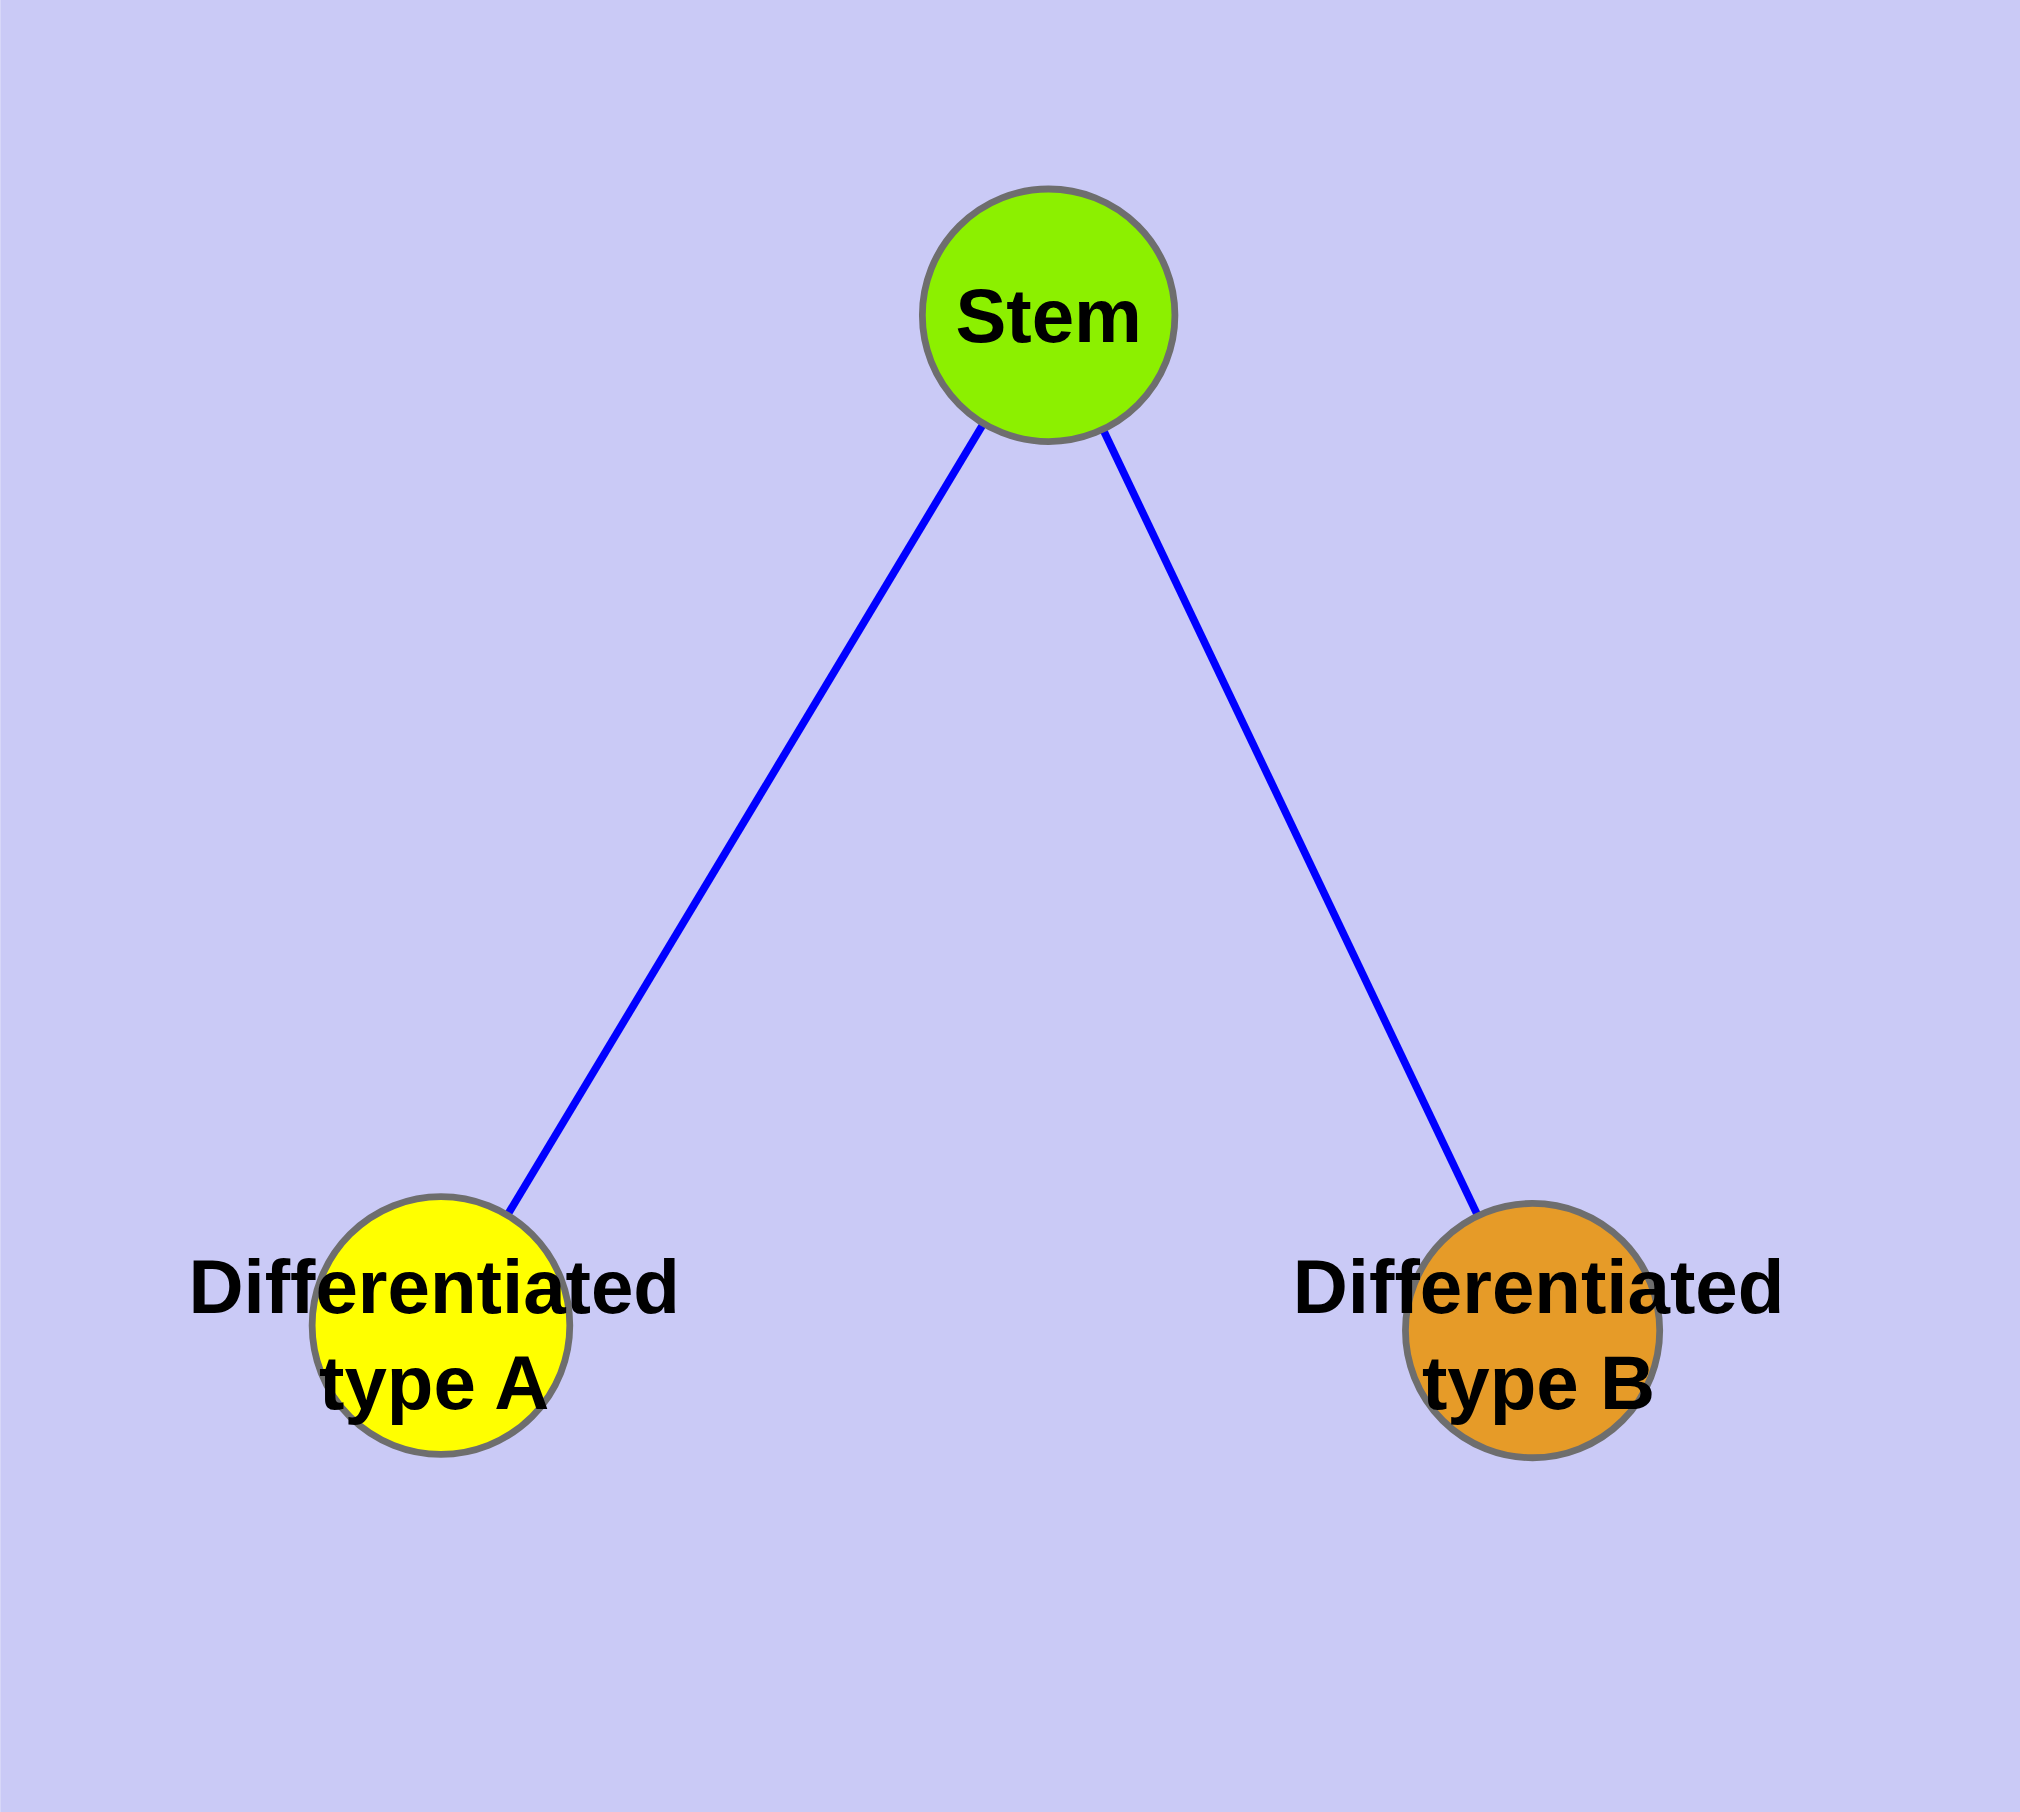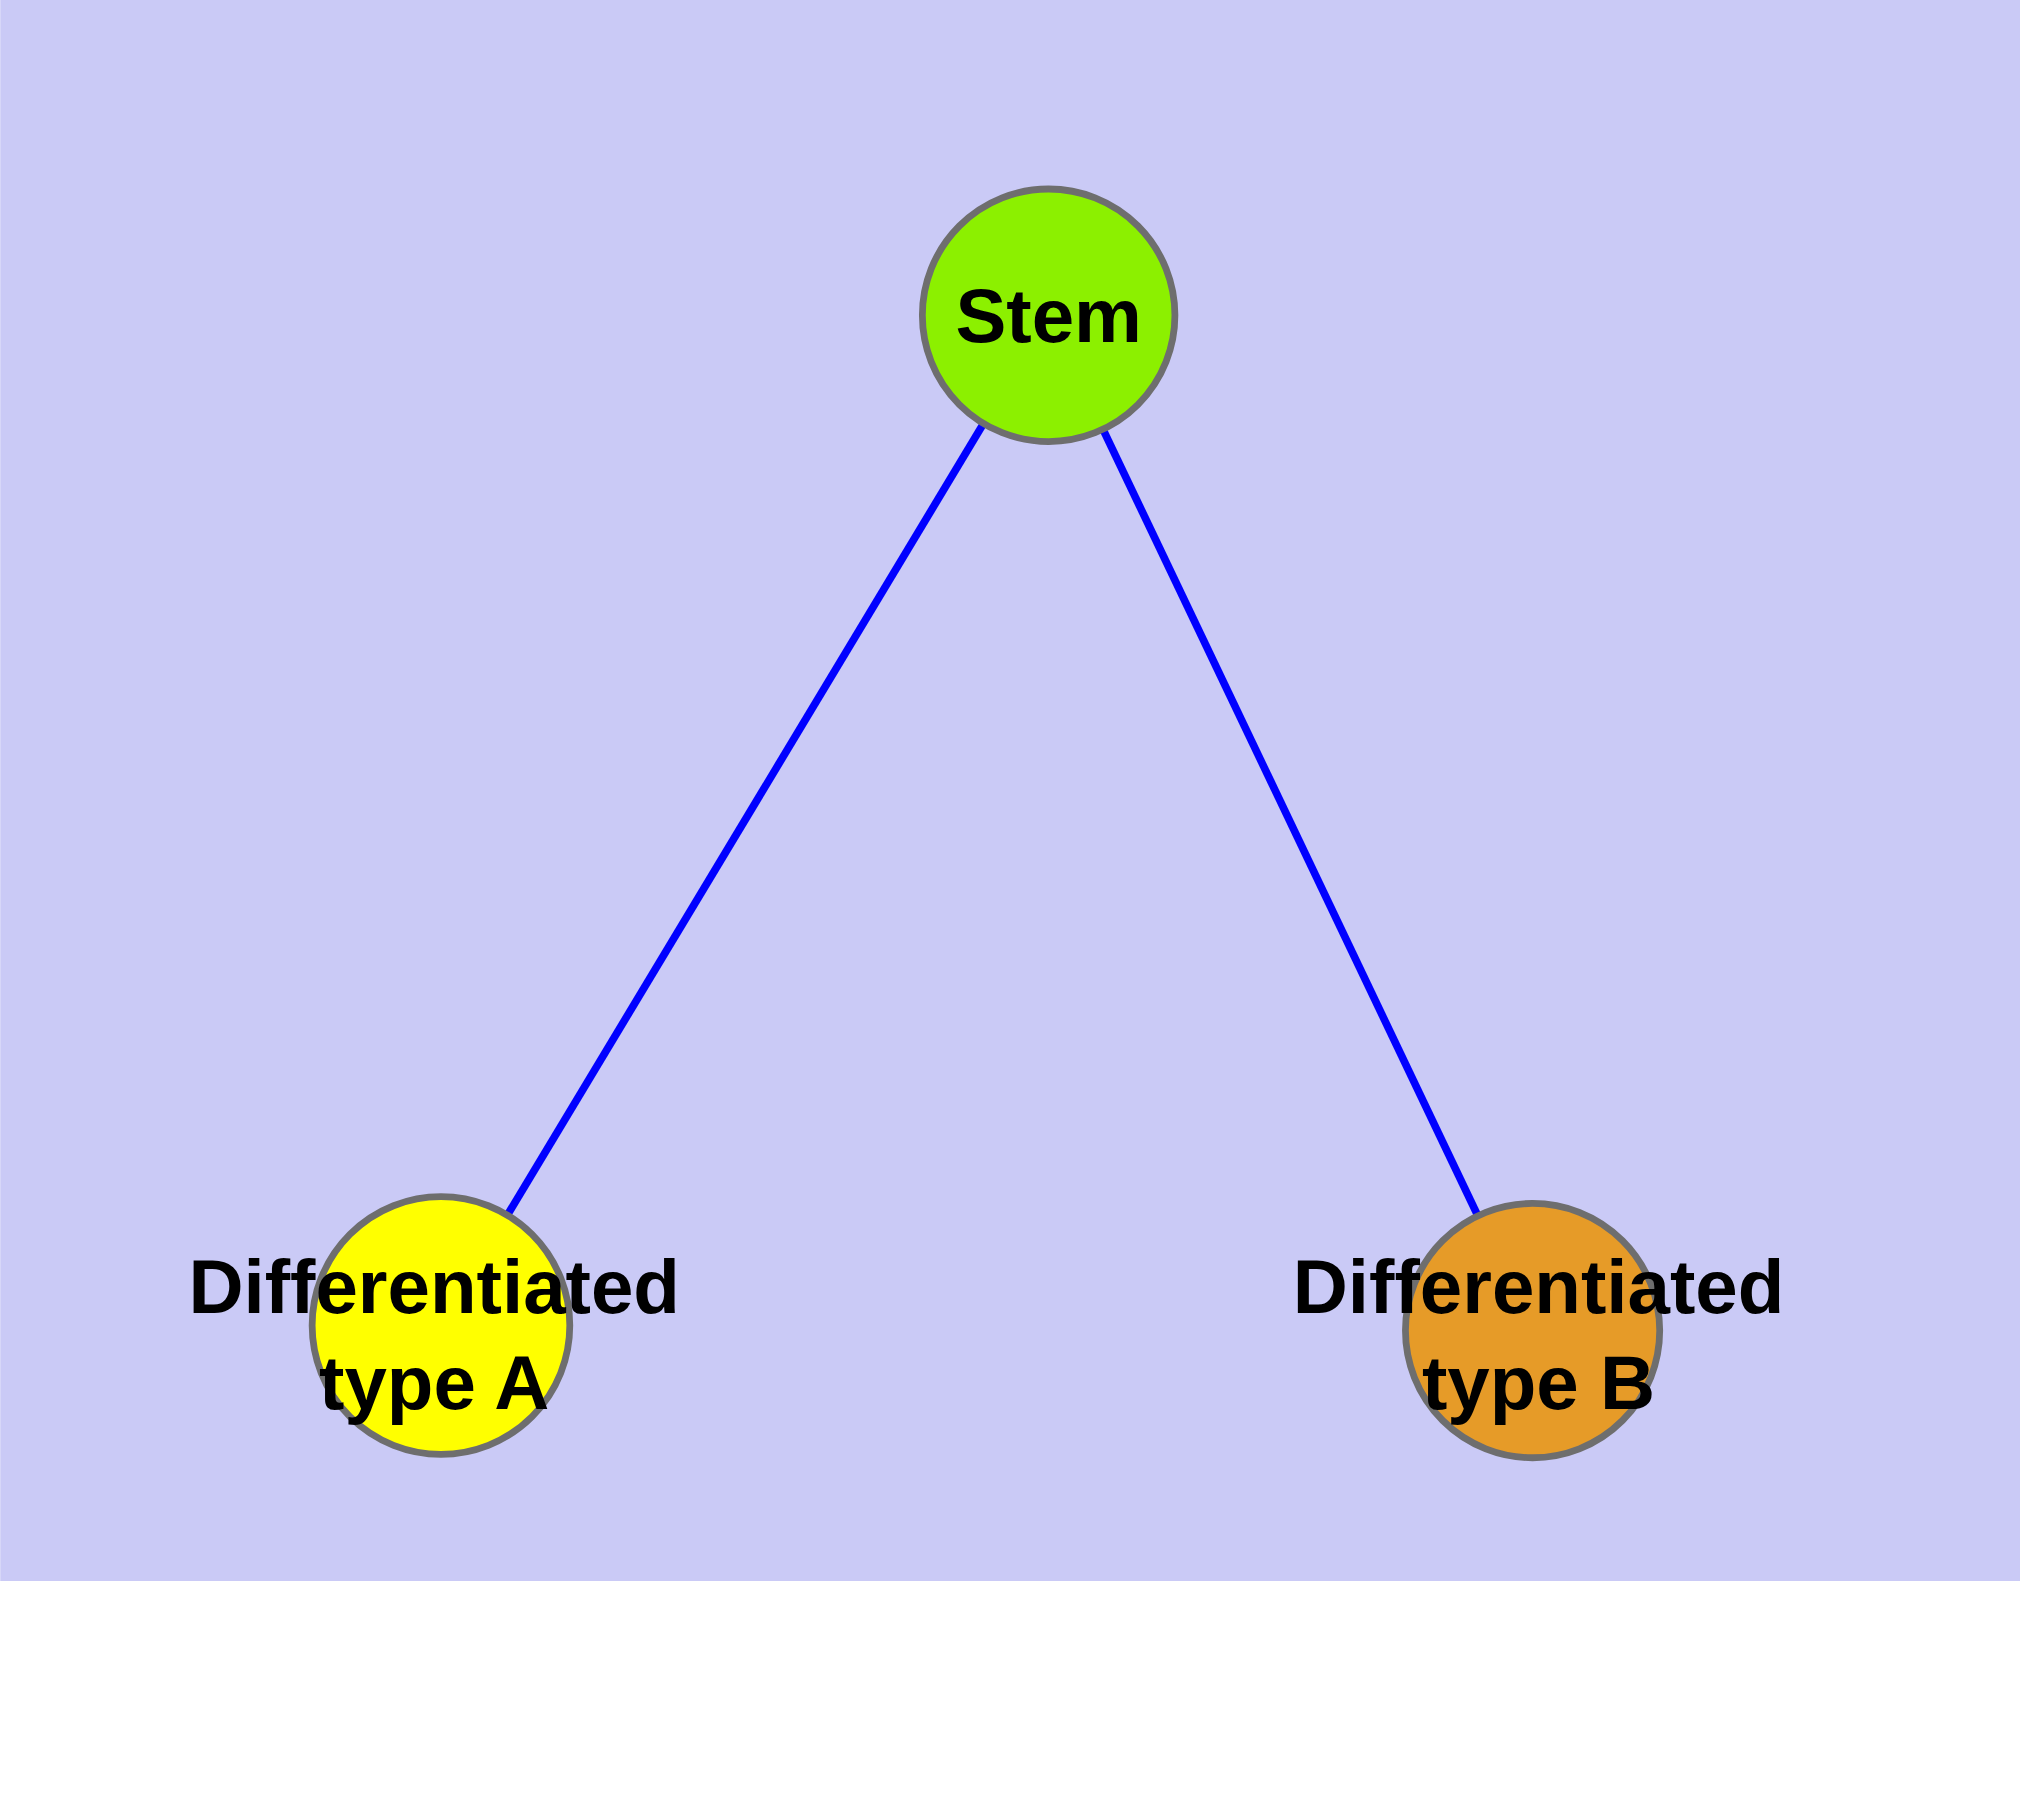--- a/index.html
+++ b/index.html
@@ -2,21 +2,21 @@
 <html style="font-size:13.6px"><head>
 <meta charset="utf-8">
 <style>
   html, body {
     margin: 0;
     padding: 0;
   }
   .canvas-wrap {
     position: relative;
     width: 2021px;
-    height: 1581px;
+    height: 1812px;
     overflow: hidden;
   }
   svg.graph {
     display: block;
     width: 2021px;
     height: 1812px;
   }
   .node-circle {
     stroke-width: 8px;
   }

